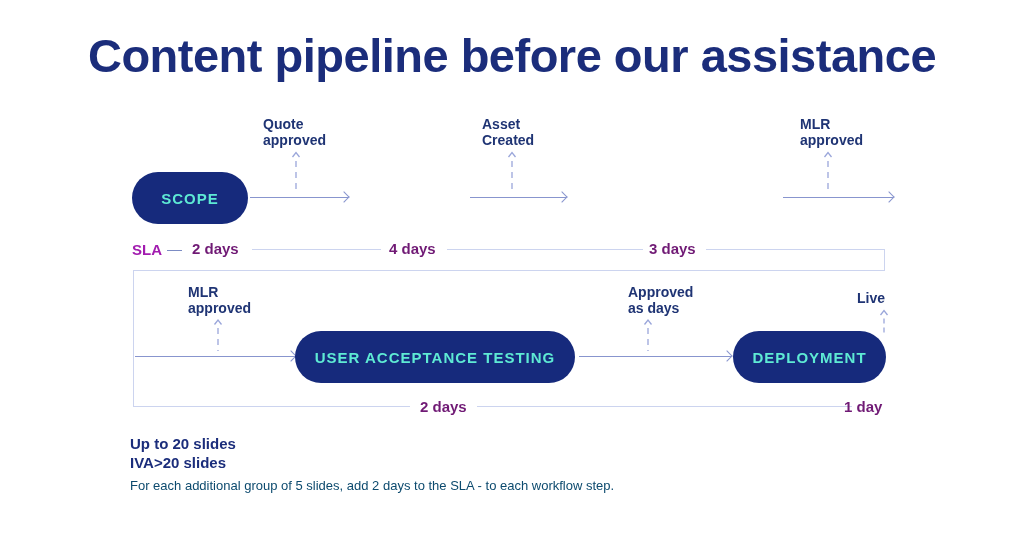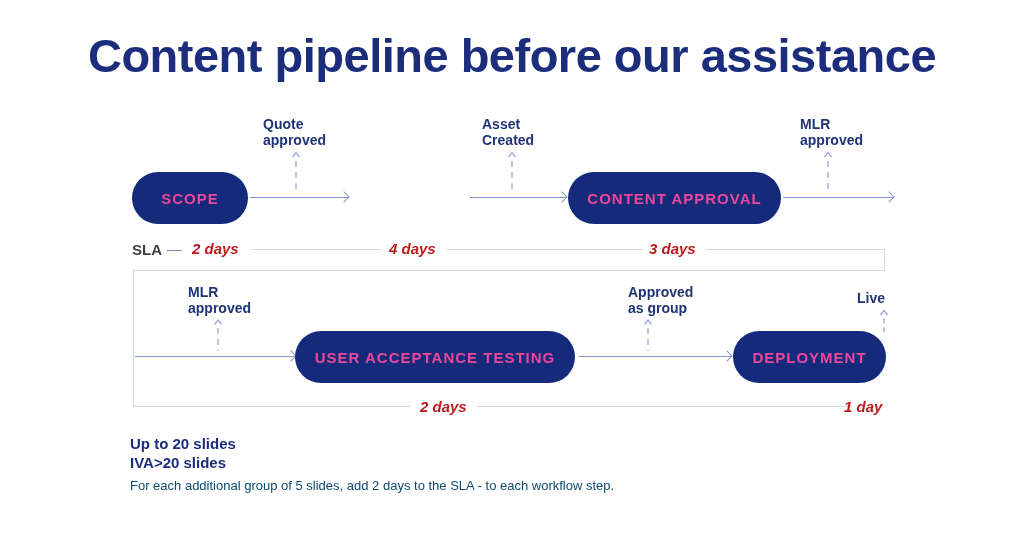--- a/index.html
+++ b/index.html
@@ -7,40 +7,40 @@
   .canvas {
     position:relative; width:1024px; height:535px; background:#ffffff;
     font-family:"Liberation Sans", sans-serif; overflow:hidden;
   }
   .title {
     position:absolute; left:0; top:28px; width:1024px; text-align:center;
     font-size:47px; font-weight:700; letter-spacing:-0.5px; color:#1b2d7b;
   }
   .pill {
     position:absolute; height:52px; background:#162a7c; border-radius:26px;
-    color:#ec4899; font-size:15px; font-weight:700; letter-spacing:1px;
+    color:#5eead4; font-size:15px; font-weight:700; letter-spacing:1px;
     display:flex; align-items:center; justify-content:center; text-align:center;
   }
   .arrow { position:absolute; height:0; border-top:1.5px solid #8895ce; }
   .arrow::after {
     content:""; position:absolute; right:0; top:-4.7px; width:7px; height:7px;
     border-top:1.5px solid #8895ce; border-right:1.5px solid #8895ce;
     transform:rotate(45deg);
   }
   .thin-h { position:absolute; height:0; border-top:1.5px solid #ccd4ef; }
   .thin-v { position:absolute; width:0; border-left:1.5px solid #ccd4ef; }
   .mlabel {
     position:absolute; font-size:14px; font-weight:700; color:#1f3474;
     line-height:16px;
   }
   .mlabel span { display:block; }
   .ind { position:absolute; }
-  .sla-label { position:absolute; font-size:15px; font-weight:600; color:#404040; }
+  .sla-label { position:absolute; font-size:15px; font-weight:600; color:#a21caf; }
   .sla-dash { position:absolute; font-size:15px; font-weight:400; color:#7c8cc4; }
-  .days { position:absolute; font-size:15px; font-weight:700; color:#b91c1c;font-style:italic; }
+  .days { position:absolute; font-size:15px; font-weight:700; color:#701a75; }
   .days.on-line { background:#ffffff; padding:0 10px; height:18px; line-height:18px; }
   .note-bold { position:absolute; font-size:15px; font-weight:700; color:#1b2d7b; }
   .note-text { position:absolute; font-size:13px; font-weight:400; color:#0c4a6e; }
 </style>
 </head>
 <body>
 
 <div class="canvas">
 
   <div class="title">Content pipeline before our assistance</div>
@@ -75,23 +75,20 @@
         <path d="M1.5 7 L5 2.5 L8.5 7" stroke="#9aa6da" stroke-width="1.3" fill="none"></path>
         <path d="M5 11 V41" stroke="#9aa6da" stroke-width="1.3" stroke-dasharray="6 5" fill="none"></path>
       </svg>
   </div>
 
   <div class="pill" style="left:132px; top:172px; width:116px;">
     <span>SCOPE</span>
   </div>
   <div class="arrow" style="left:250px; top:197px; width:98px;"></div>
   <div class="arrow" style="left:470px; top:197px; width:96px;"></div>
-  <div class="pill" style="left:568px; top:172px; width:213px;">
-    <span>CONTENT APPROVAL</span>
-  </div>
   <div class="arrow" style="left:783px; top:197px; width:110px;"></div>
 
   <div class="sla-label" style="left:132px; top:241px;">SLA</div>
   <div class="sla-dash" style="left:167px; top:240px;">—</div>
   <div class="days" style="left:192px; top:240px;">2 days</div>
   <div class="thin-h" style="left:252px; top:249px; width:129px;"></div>
   <div class="days" style="left:389px; top:240px;">4 days</div>
   <div class="thin-h" style="left:447px; top:249px; width:196px;"></div>
   <div class="days" style="left:649px; top:240px;">3 days</div>
   <div class="thin-h" style="left:706px; top:249px; width:179px;"></div>
@@ -99,21 +96,21 @@
   <div class="thin-v" style="left:883.5px; top:250px; height:21px;"></div>
   <div class="thin-h" style="left:133px; top:270px; width:752px;"></div>
   <div class="thin-v" style="left:133px; top:270px; height:137px;"></div>
 
   <div class="mlabel" style="left:188px; top:284px;">
     <span>MLR</span>
     <span>approved</span>
   </div>
   <div class="mlabel" style="left:628px; top:284px;">
     <span>Approved</span>
-    <span>as group</span>
+    <span>as days</span>
   </div>
   <div class="mlabel" style="left:857px; top:290px;">
     <span>Live</span>
   </div>
 
   <div class="ind" style="left:213px; top:318px;">
     <svg width="10" height="34" viewBox="0 0 10 34">
         <path d="M1.5 6.5 L5 2 L8.5 6.5" stroke="#9aa6da" stroke-width="1.3" fill="none"></path>
         <path d="M5 10 V33" stroke="#9aa6da" stroke-width="1.3" stroke-dasharray="6 5" fill="none"></path>
       </svg>

